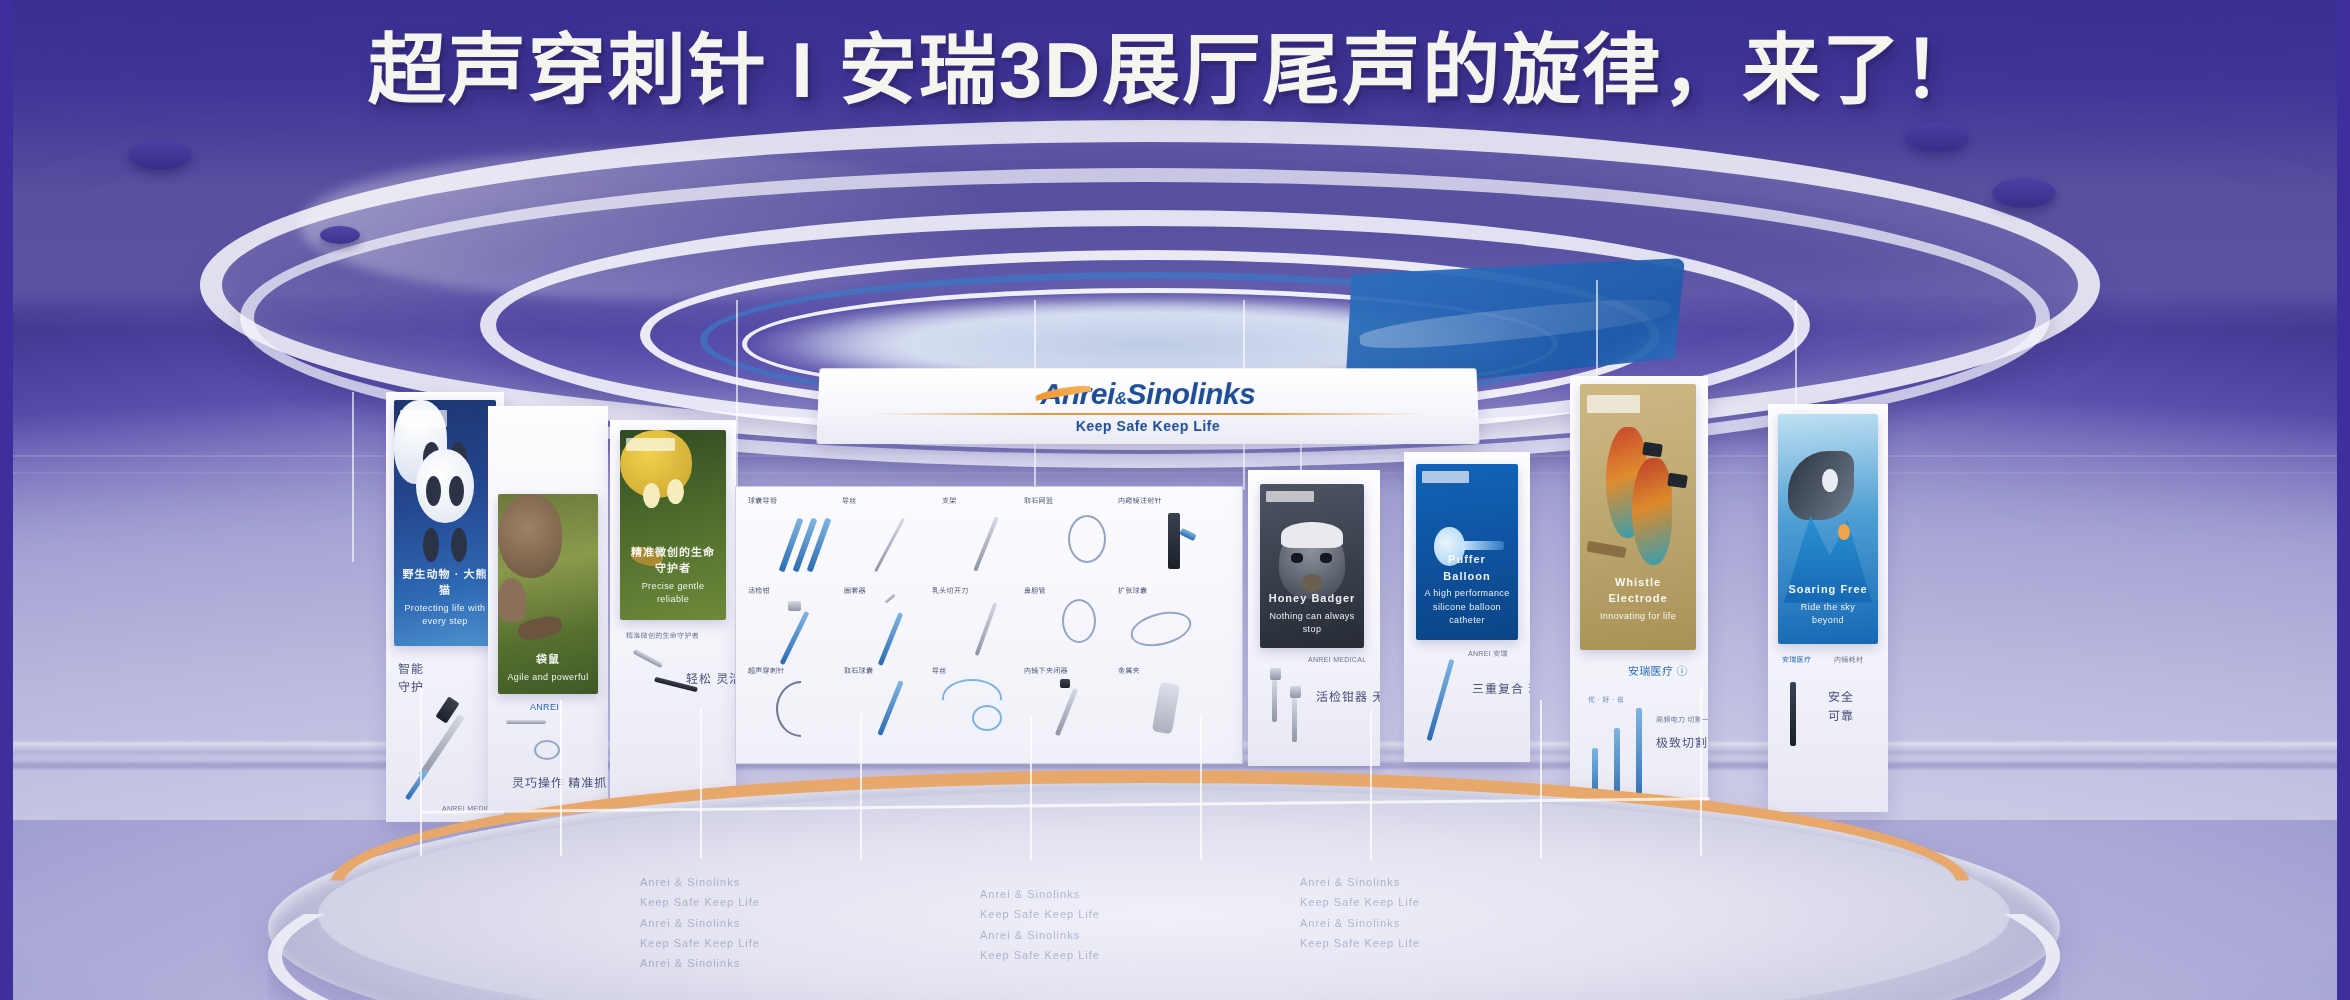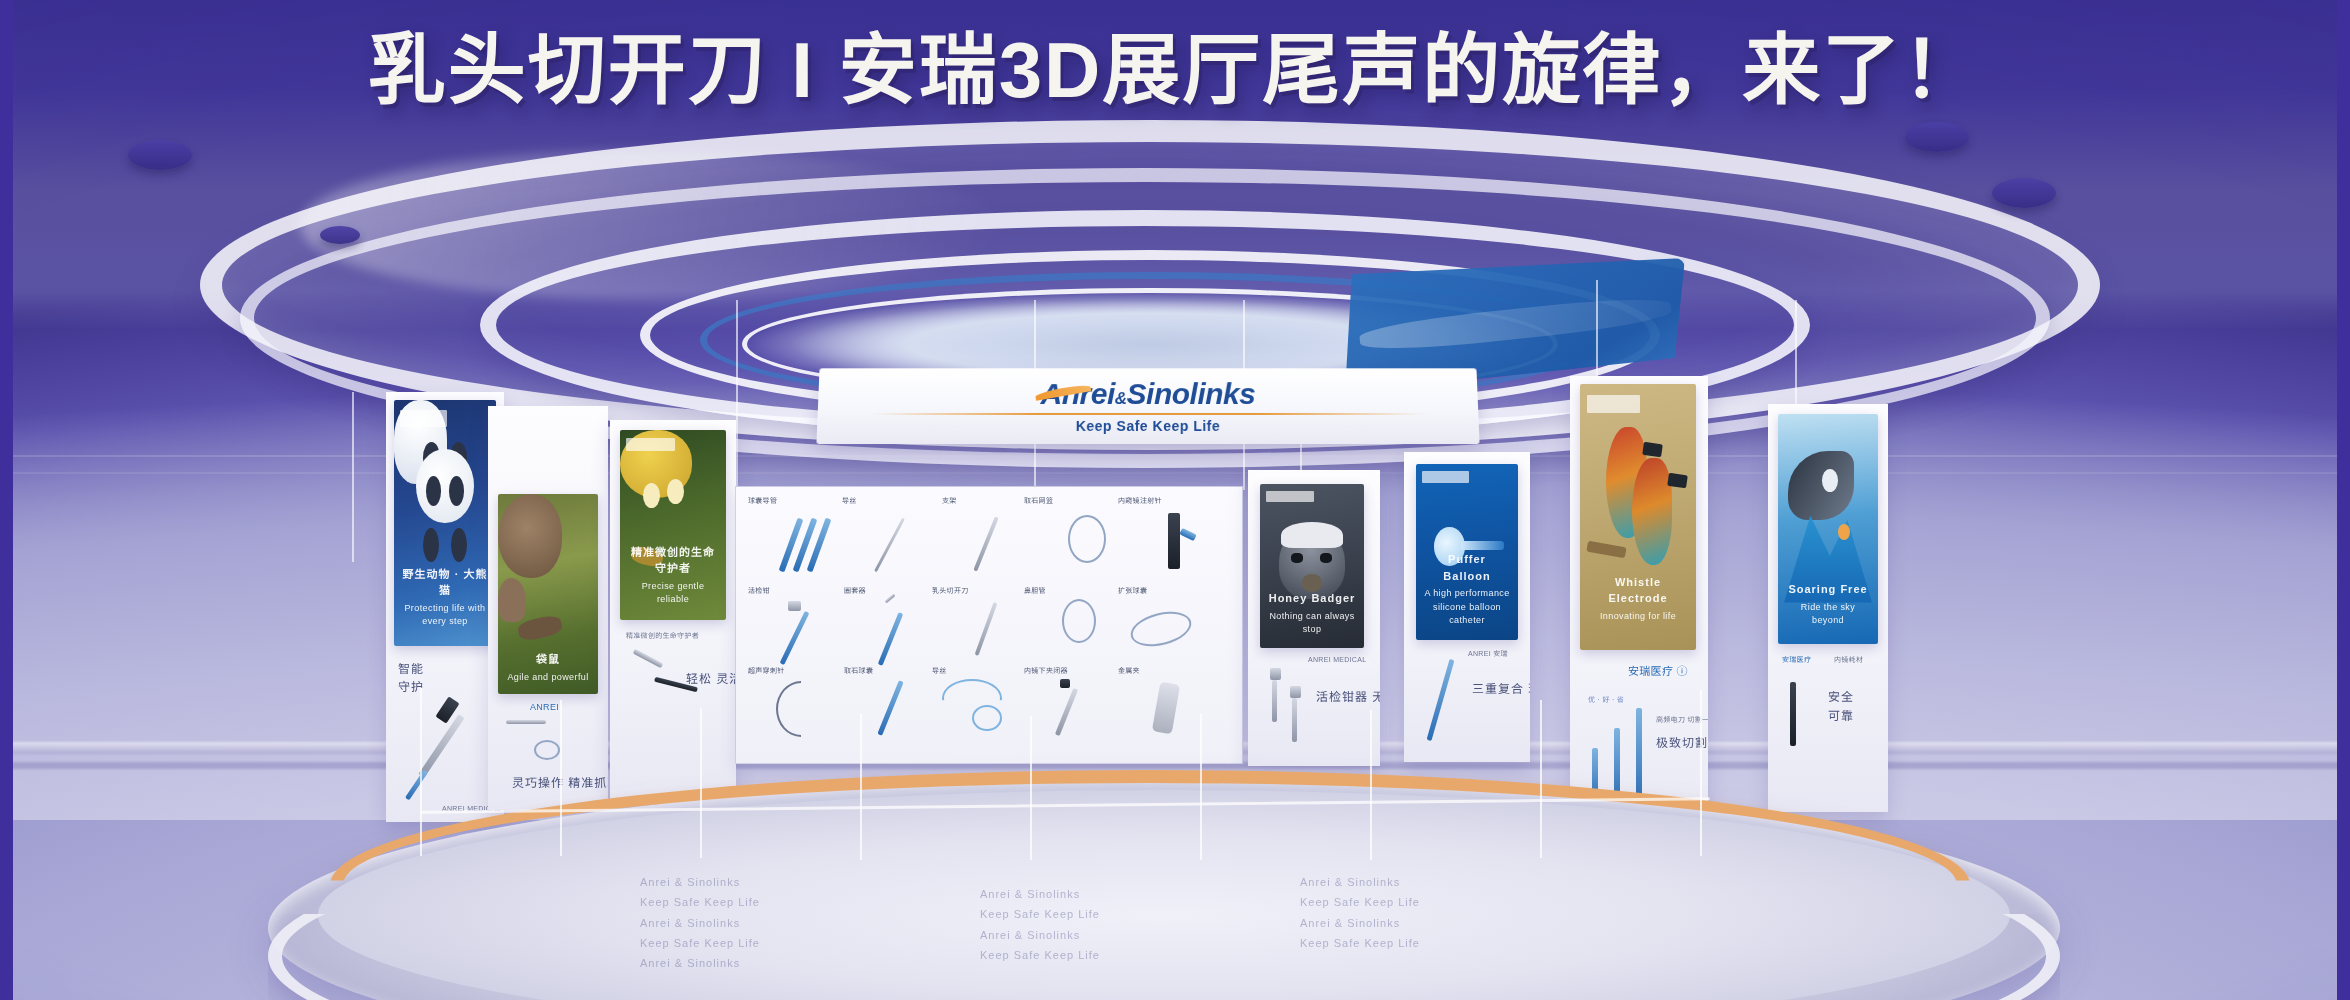--- a/index.html
+++ b/index.html
@@ -558,19 +558,19 @@
   <div class="rail" style="left:560px; top:700px; height:156px;"></div>
   <div class="rail" style="left:700px; top:708px; height:150px;"></div>
   <div class="rail" style="left:860px; top:714px; height:146px;"></div>
   <div class="rail" style="left:1030px;top:716px; height:144px;"></div>
   <div class="rail" style="left:1200px;top:714px; height:146px;"></div>
   <div class="rail" style="left:1370px;top:710px; height:150px;"></div>
   <div class="rail" style="left:1540px;top:700px; height:158px;"></div>
   <div class="rail" style="left:1700px;top:690px; height:166px;"></div>
   <div class="rail-bar" style="left:420px; top:804px; width:1290px; transform:rotate(-.6deg);"></div>
 
-  <h1 class="headline">乳头切开刀 I 安瑞3D展厅尾声的旋律，来了！</h1>
+  <h1 class="headline">超声穿刺针 I 安瑞3D展厅尾声的旋律，来了！</h1>
 
   <div class="edge l"></div>
   <div class="edge r"></div>
 
   <div class="vignette"></div>
 </div>
 
 </body></html>

